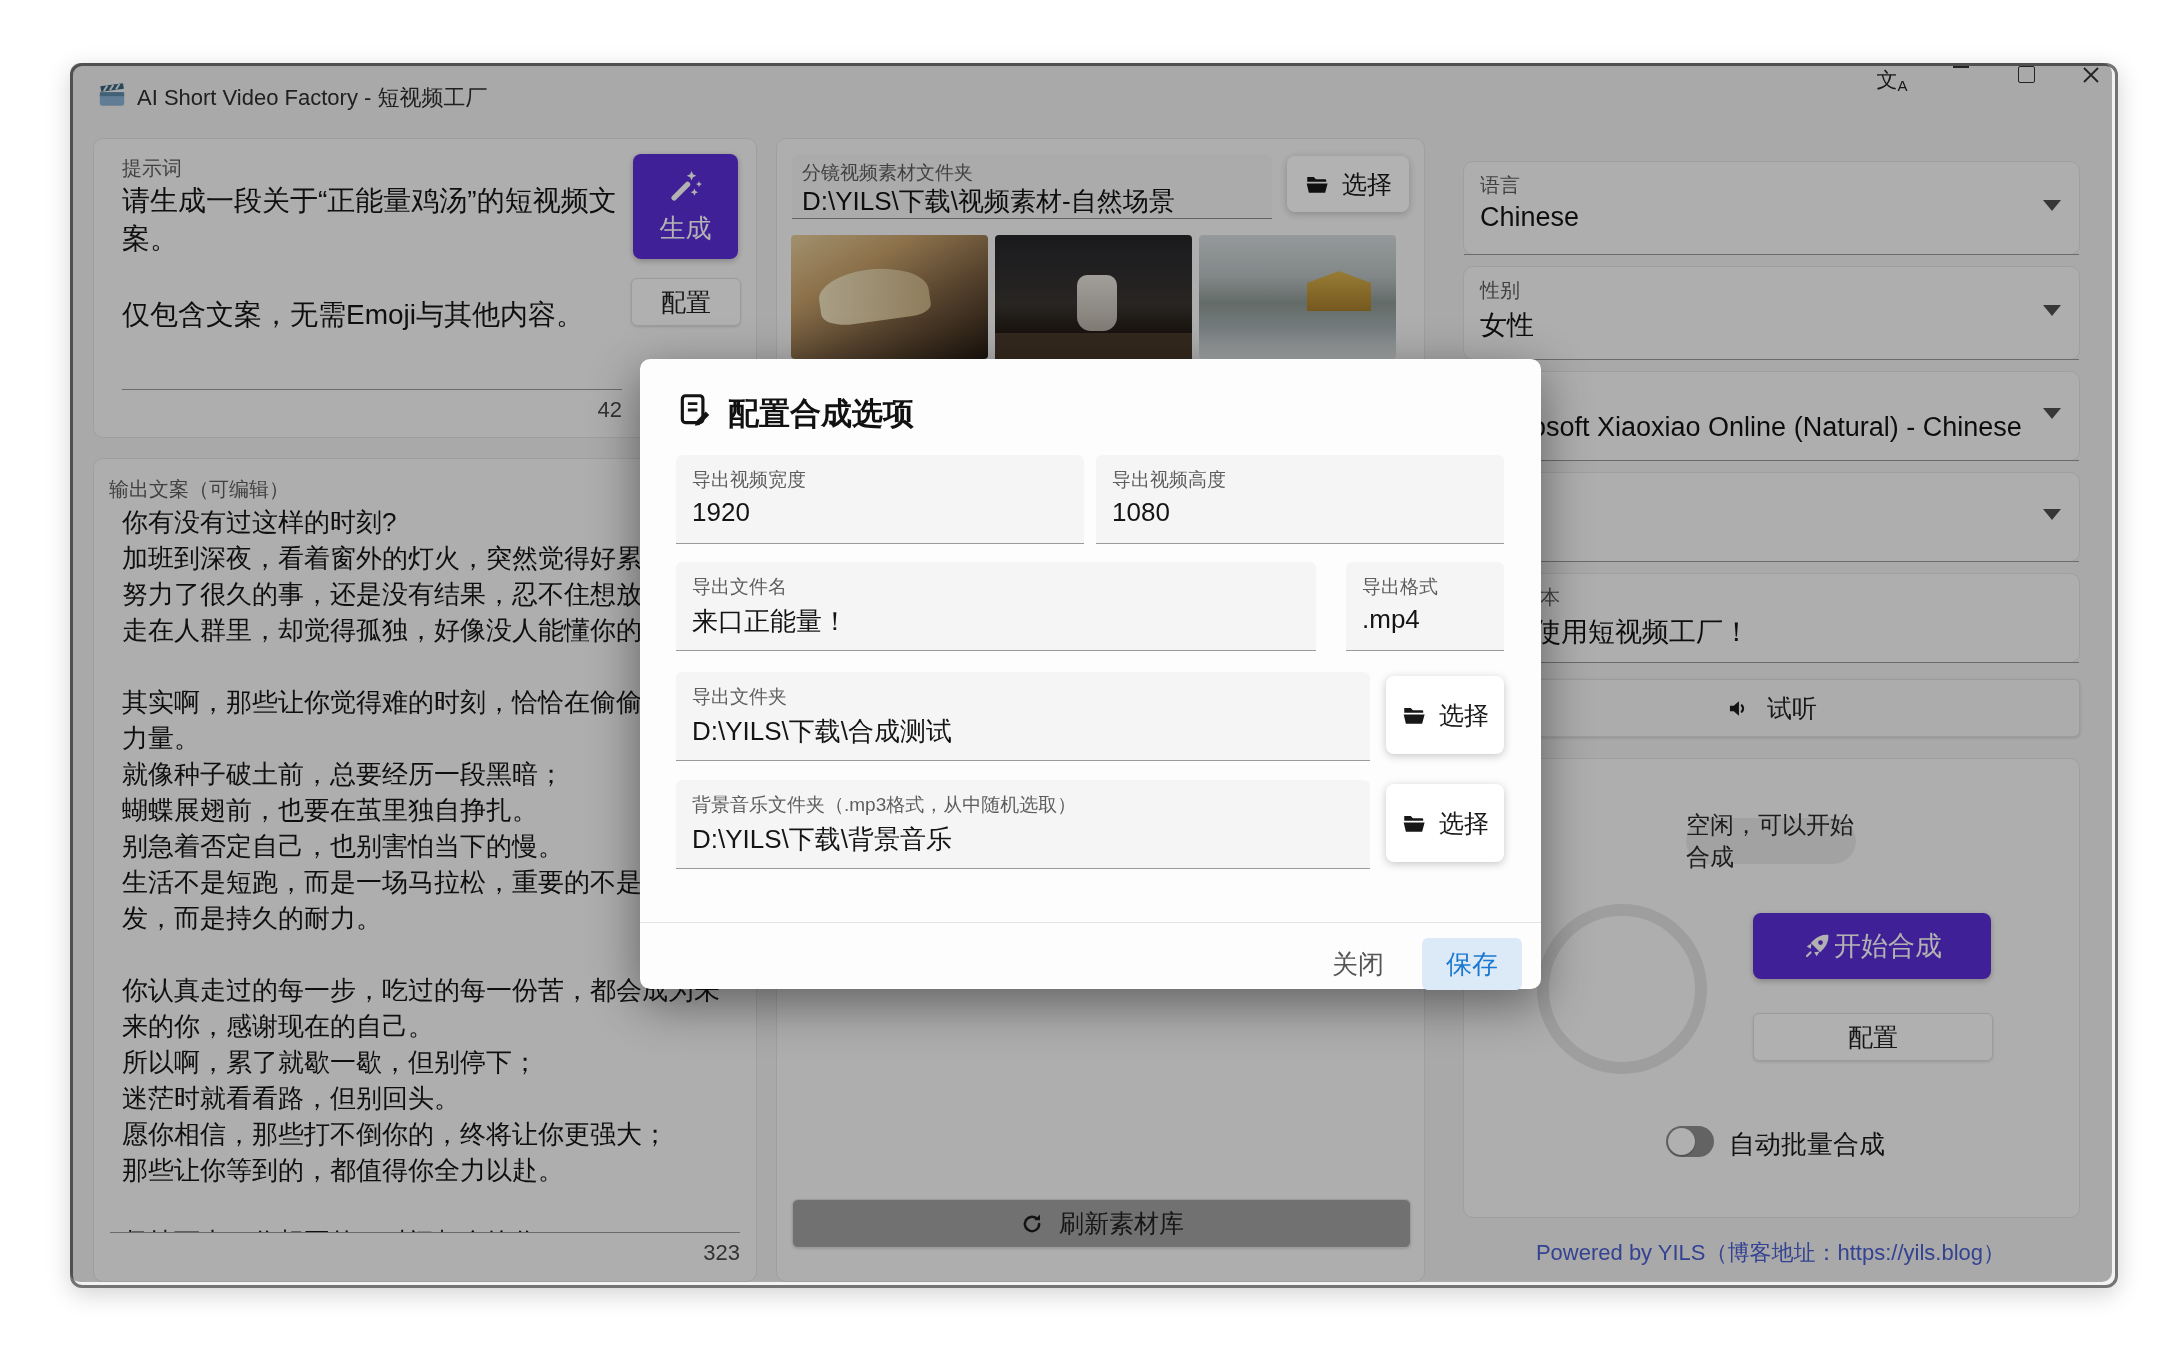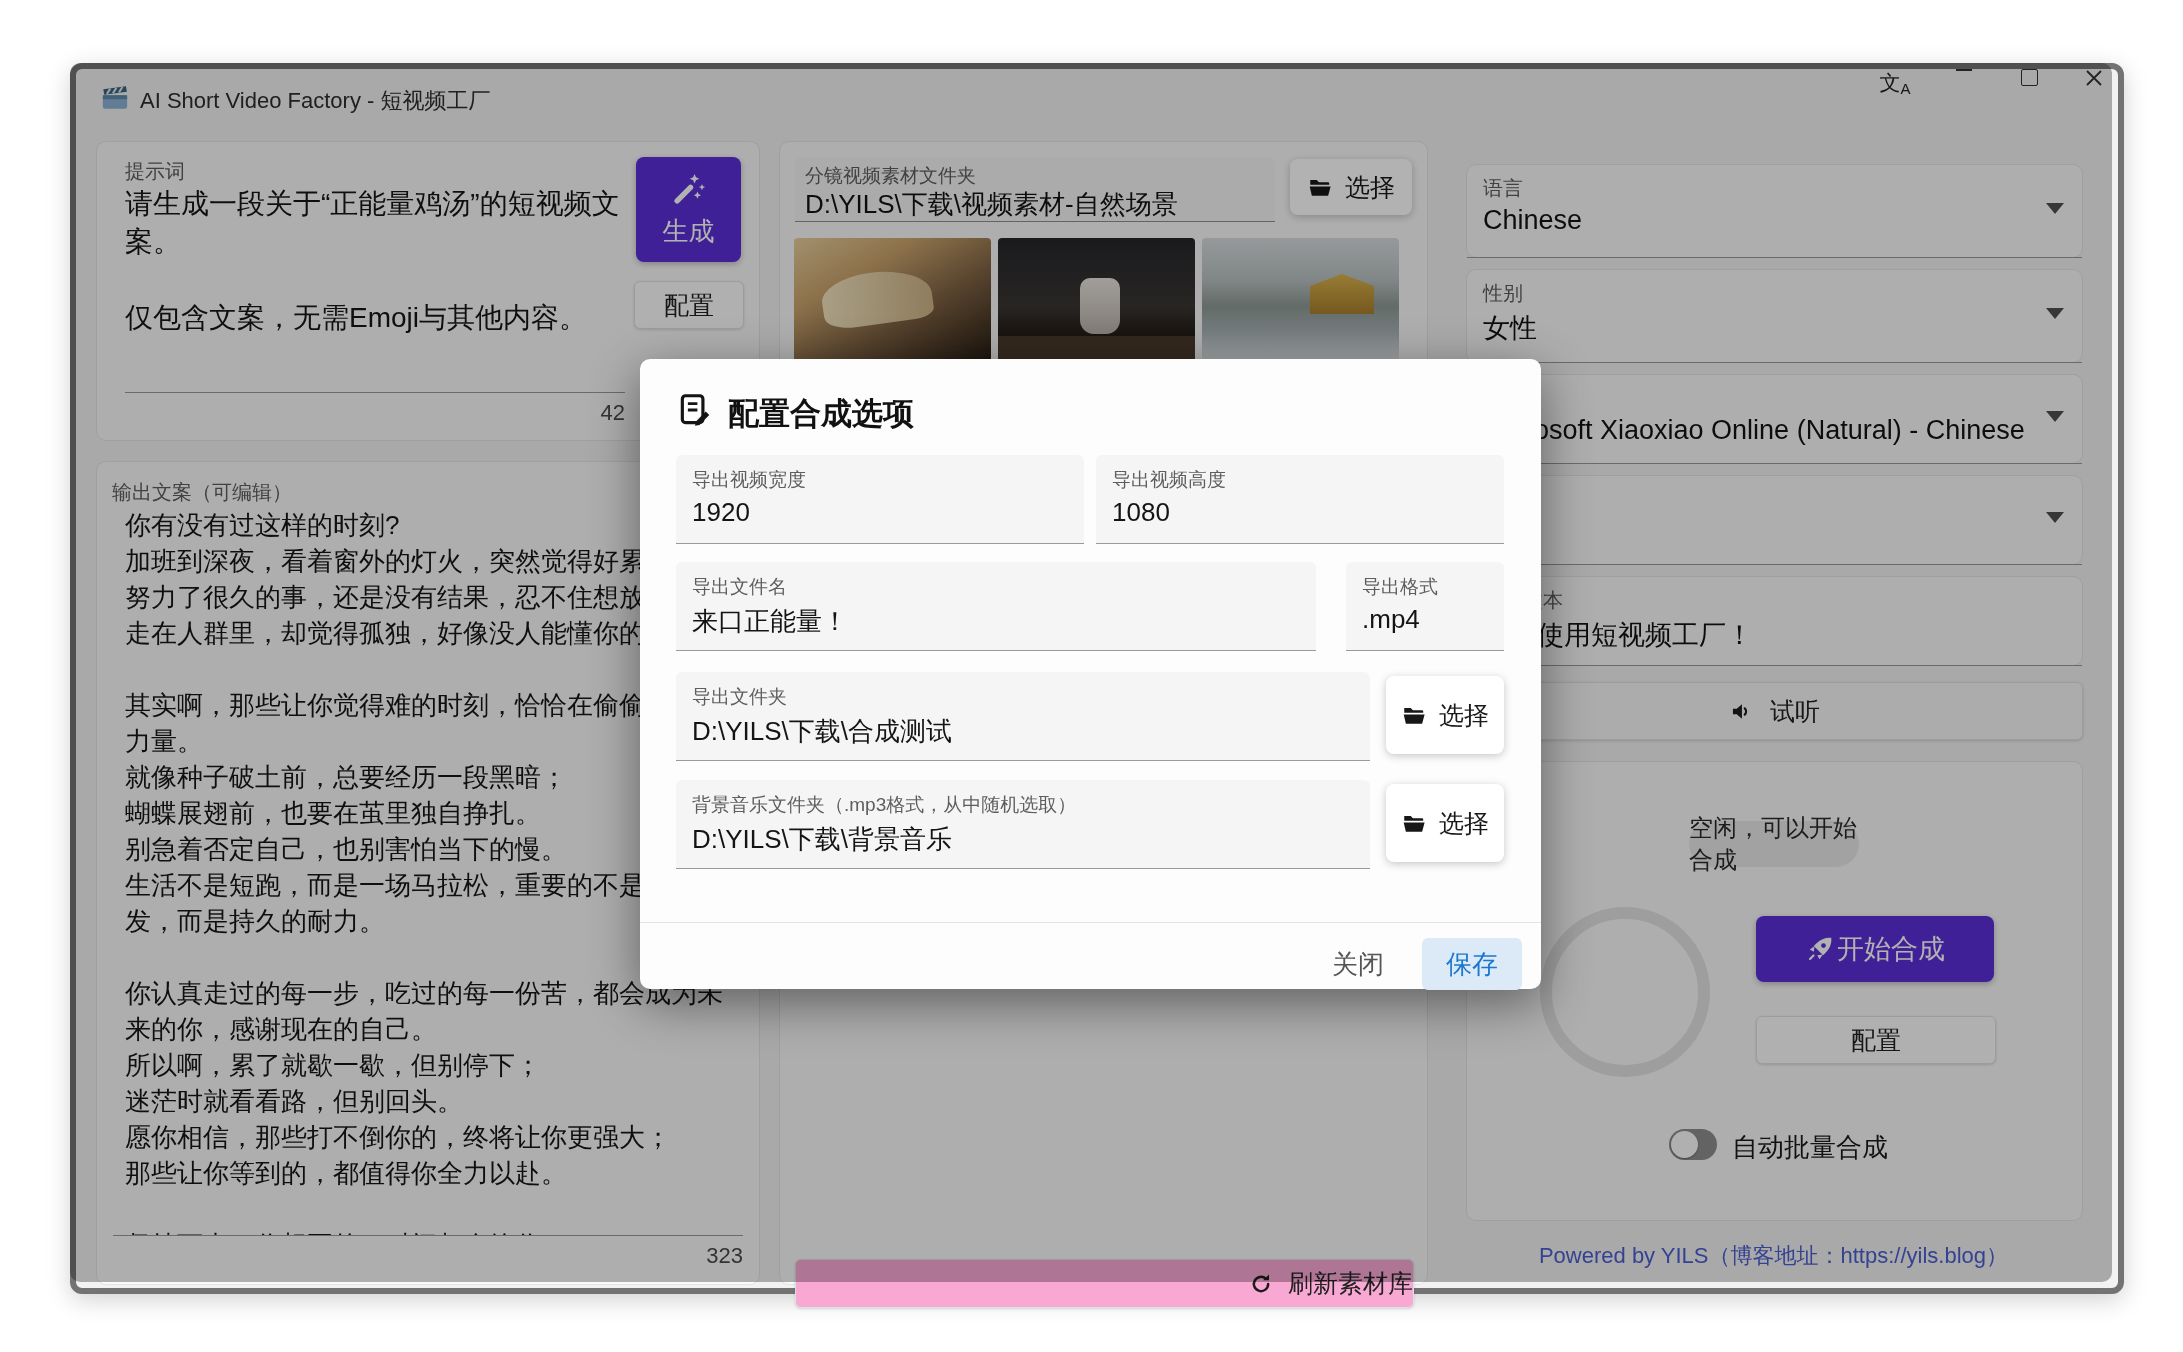--- a/index.html
+++ b/index.html
@@ -1,18 +1,18 @@
 <!DOCTYPE html>
 <html><head>
 <meta charset="utf-8">
 <style>
   html,body{margin:0;padding:0;background:#ffffff;}
   body{width:2183px;height:1352px;position:relative;font-family:"Liberation Sans","DejaVu Sans",sans-serif;color:#1c1c1c;overflow:hidden;}
   .abs{position:absolute;}
-  #window{left:70px;top:63px;width:2042px;height:1219px;background:#f2f2f2;border:6px solid #737373;border-radius:12px;box-shadow:0 6px 24px rgba(0,0,0,.18);}
+  #window{left:70px;top:63px;width:2042px;height:1219px;background:#f2f2f2;border:3px solid #737373;border-radius:12px;box-shadow:0 6px 24px rgba(0,0,0,.18);}
   
   .titlebar{left:0;top:0;right:0;height:58px;}
   .app-title{left:64px;top:17px;font-size:22px;color:#2e2e2e;white-space:nowrap;}
   .tb-btn{top:0;width:58px;height:58px;display:flex;justify-content:center;}
   .min-glyph{width:16px;height:2px;background:#333;}
   .max-glyph{width:15px;height:15px;border:1.8px solid #333;border-radius:2px;}
   
   .card{background:#fafafa;border:1px solid #e4e4e4;border-radius:10px;}
   .flabel{font-size:19px;color:#5e5e5e;white-space:nowrap;}
   .fvalue{font-size:26px;color:#141414;white-space:nowrap;overflow:hidden;}
@@ -138,21 +138,21 @@
       <div class="pages"></div>
     </div>
     <div class="abs thumb" id="thumb2" style="left:218px;top:96px;">
       <div class="pot"></div>
       <div class="table"></div>
     </div>
     <div class="abs thumb" id="thumb3" style="left:422px;top:96px;">
       <div class="temple"></div>
     </div>
 
-    <div class="abs btn-white" style="left:15px;top:1117px;width:617px;height:47px;gap:14px;background:#f9a8d4;justify-content:flex-end;">
+    <div class="abs btn-white" style="left:15px;top:1060px;width:617px;height:47px;gap:14px;background:#a3a3a3;">
       <svg width="26" height="26" viewBox="0 0 24 24">
         <path d="M18.6 12a6.6 6.6 0 1 1-2.1-4.85" stroke="#1d1d1d" stroke-width="2.3" fill="none" stroke-linecap="round"></path>
         <path fill="#1d1d1d" d="M19.4 3.2v5.4h-5.4z"></path>
       </svg>
       <span>刷新素材库</span>
     </div>
   </div>
 
   <div class="abs card" style="left:1390px;top:95px;width:615px;height:92px;">
     <div class="abs flabel" style="left:16px;top:10px;font-size:20px;">语言</div>

